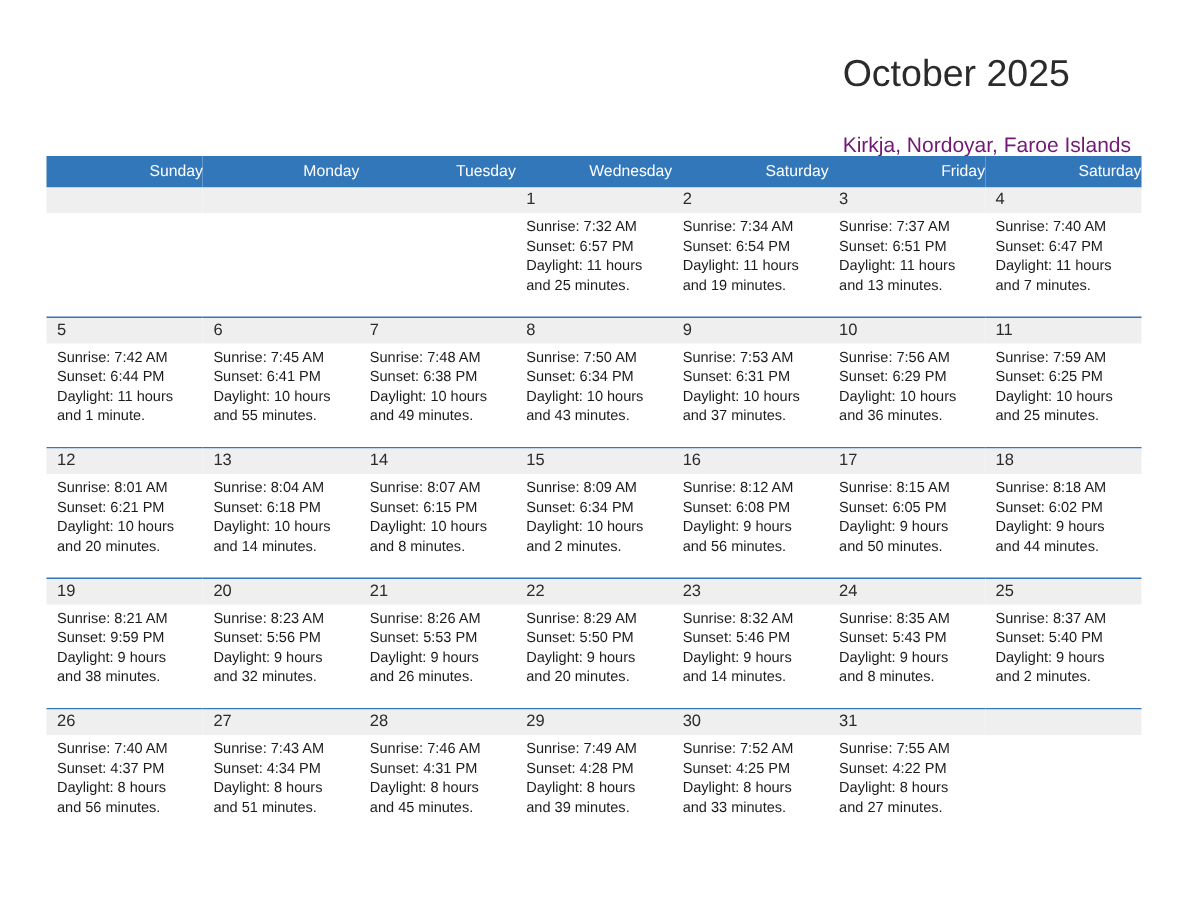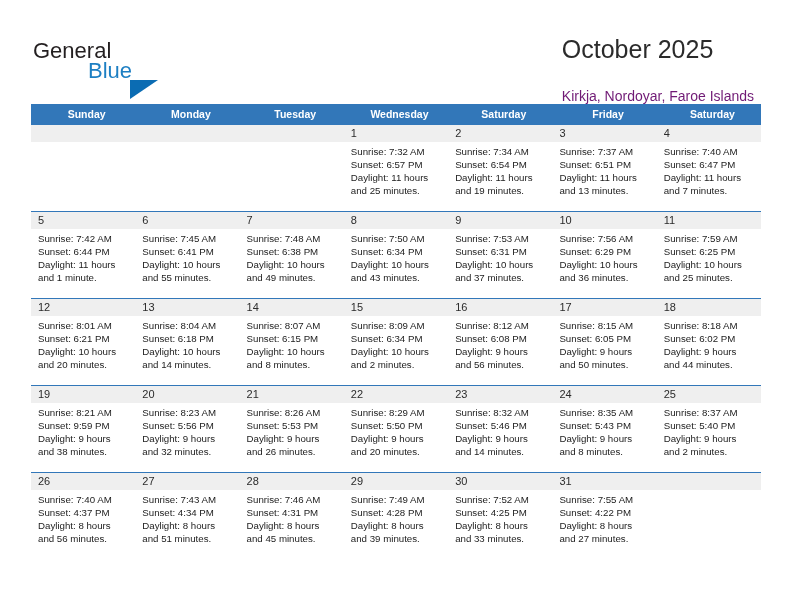--- a/index.html
+++ b/index.html
@@ -91,22 +91,22 @@
     width: 730px;
     border-collapse: collapse;
     table-layout: fixed;
   }
   .calendar col { width: 104.28px; }
 
   thead th {
     background: #3277b9;
     color: #ffffff;
     font-size: 10.5px;
-    font-weight: bold;
-    text-align: center;
+    font-weight: normal;
+    text-align: right;
     padding: 5px 0 5px 7px;
     height: 11px;
     line-height: 11px;
   }
 
   tbody tr.week-row > td {
     vertical-align: top;
     padding: 0;
     border-top: 1px solid #3277b9;
     height: 86px;
@@ -137,25 +137,20 @@
   }
   .details div { white-space: nowrap; }
 </style>
 </head>
 <body>
 
 <div class="page">
 
   <div class="header">
 
-    <div class="logo">
-      <span class="logo-general">General</span>
-      <span class="logo-blue">Blue</span>
-      <span class="logo-tri"></span>
-    </div>
 
     <div class="title-block">
       <div class="cal-title">October 2025</div>
       <div class="cal-subtitle">Kirkja, Nordoyar, Faroe Islands</div>
     </div>
 
   </div>
 
   <table class="calendar">
     <colgroup>

